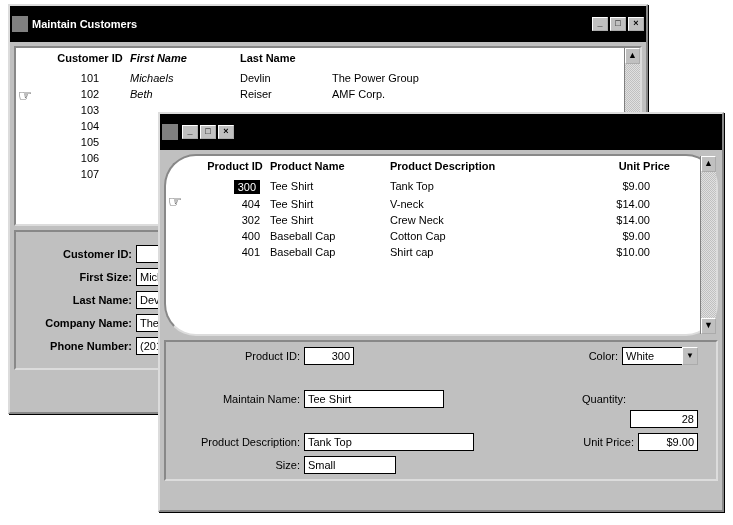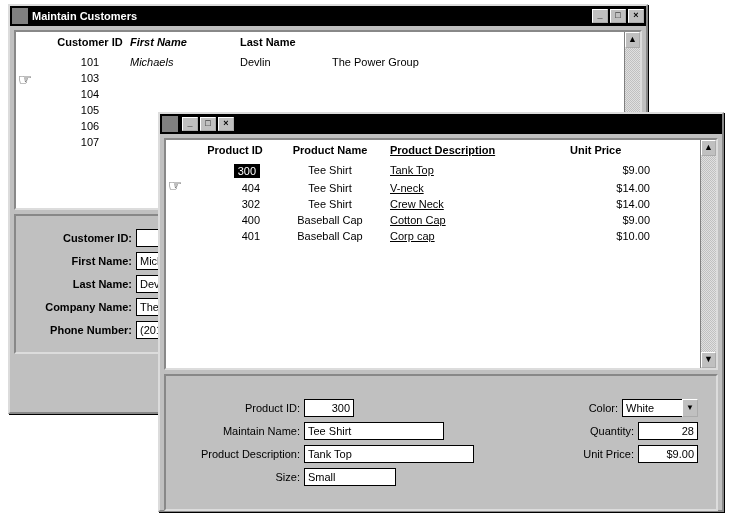--- a/index.html
+++ b/index.html
@@ -18,21 +18,21 @@
     position: absolute;
     background: #c0c0c0;
     border: 2px outset #dcdcdc;
     box-shadow: 1px 1px 0 #000;
   }
   .titlebar {
     display: flex;
     align-items: center;
     background: #000;
     color: #fff;
-    height: 20px;
+    height: 36px;
     padding: 0 2px;
     font-weight: bold;
     font-size: 11px;
   }
   .titlebar .sysicon {
     width: 16px; height: 16px;
     background: #808080;
     margin-right: 4px;
     display:flex; align-items:center; justify-content:center;
   }
@@ -133,30 +133,30 @@
   #win1 .c-ln   { width: 92px; }
   #win1 .c-co   { width: 200px; }
   #win1 .grid-body { padding-left: 34px; }
   #win1 .grid-header { padding-left: 34px; }
   #win1 .form-panel { margin: 4px; }
   #win1 .form-label { width: 110px; }
   #win1 .field { width: 120px; }
 
   
   #win2 { left: 158px; top: 112px; width: 566px; height: 400px; }
-  #win2 .grid { margin: 4px; height: 232px; }
+  #win2 .grid { margin: 4px; height: 182px; border-radius: 32px; }
   #win2 .p-id   { width: 70px; text-align: right; padding-right: 10px;}
   #win2 .p-idh  { width: 70px; text-align: center; }
-  #win2 .p-nm   { width: 120px; text-align: center; }
-  #win2 .p-de   { width: 180px; text-decoration: underline; }
+  #win2 .p-nm   { width: 120px; }
+  #win2 .p-de   { width: 180px; }
   #win2 .p-up   { width: 100px; text-align: right; padding-right: 20px;}
-  #win2 .p-uph  { width: 100px; text-align: left; }
+  #win2 .p-uph  { width: 100px; text-align: right; }
   #win2 .grid-body { padding-left: 34px; }
   #win2 .grid-header { padding-left: 34px; }
-  #win2 .form-panel { margin: 4px; padding: 18px 18px; }
+  #win2 .form-panel { margin: 4px; padding: 0 18px; }
   #win2 .form-label2 { width: 120px; }
   #win2 .form-right { margin-left: auto; display:flex; align-items:center; }
   #win2 .form-right .form-label2 { width: 70px; }
 </style>
 </head>
 <body>
 
 <div class="window" id="win1">
   <div class="titlebar">
     <div class="sysicon"></div>
@@ -176,20 +176,26 @@
     </div>
     <span class="pointer" style="top:40px">☞</span>
     <div class="grid-body">
       <div class="row">
           <div class="cell c-id">101</div>
           <div class="cell c-fn">Michaels</div>
           <div class="cell c-ln">Devlin</div>
           <div class="cell c-co">The Power Group</div>
         </div>
       <div class="row">
+          <div class="cell c-id">102</div>
+          <div class="cell c-fn">Beth</div>
+          <div class="cell c-ln">Reiser</div>
+          <div class="cell c-co">AMF Corp.</div>
+        </div>
+      <div class="row">
           <div class="cell c-id">103</div>
           <div class="cell c-fn"></div>
           <div class="cell c-ln"></div>
           <div class="cell c-co"></div>
         </div>
       <div class="row">
           <div class="cell c-id">104</div>
           <div class="cell c-fn"></div>
           <div class="cell c-ln"></div>
           <div class="cell c-co"></div>
@@ -219,21 +225,21 @@
       <div class="arrow">▼</div>
     </div>
   </div>
 
   <div class="form-panel">
     <div class="form-row">
         <div class="form-label">Customer ID:</div>
         <input class="field ra" style="width: 50px;" value="1">
       </div>
     <div class="form-row">
-        <div class="form-label">First Name:</div>
+        <div class="form-label">First Size:</div>
         <input class="field" value="Michae" style="">
       </div>
     <div class="form-row">
         <div class="form-label">Last Name:</div>
         <input class="field" value="Devlin" style="">
       </div>
     <div class="form-row">
         <div class="form-label">Company Name:</div>
         <input class="field" value="The Po" style="">
       </div>
@@ -283,21 +289,21 @@
         </div>
       <div class="row">
           <div class="cell p-id">400</div>
           <div class="cell p-nm">Baseball Cap</div>
           <div class="cell p-de">Cotton Cap</div>
           <div class="cell p-up">$9.00</div>
         </div>
       <div class="row">
           <div class="cell p-id">401</div>
           <div class="cell p-nm">Baseball Cap</div>
-          <div class="cell p-de">Corp cap</div>
+          <div class="cell p-de">Shirt cap</div>
           <div class="cell p-up">$10.00</div>
         </div>
     </div>
     <div class="scrollbar">
       <div class="arrow">▲</div>
       <div class="track"></div>
       <div class="arrow">▼</div>
     </div>
   </div>
 
@@ -311,21 +317,21 @@
           <input class="field" style="width: 60px;" value="White">
           <div class="drop">▼</div>
         </div>
       </div>
     </div>
     <div class="form-row">
       <div class="form-label2">Maintain Name:</div>
       <input class="field" style="width: 140px;" value="Tee Shirt">
       <div class="form-right">
         <div class="form-label2">Quantity:</div>
-        <input class="field ra" style="width: 60px;" value="28">
+        <input class="field ra" style="width: 68px; margin-top: 40px;" value="28">
       </div>
     </div>
     <div class="form-row">
       <div class="form-label2">Product Description:</div>
       <input class="field" style="width: 170px;" value="Tank Top">
       <div class="form-right">
         <div class="form-label2">Unit Price:</div>
         <input class="field ra" style="width: 60px;" value="$9.00">
       </div>
     </div>

